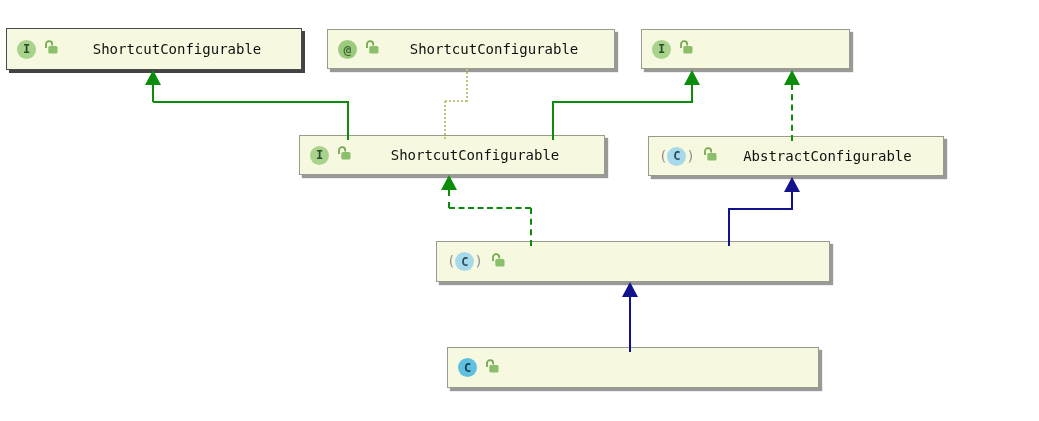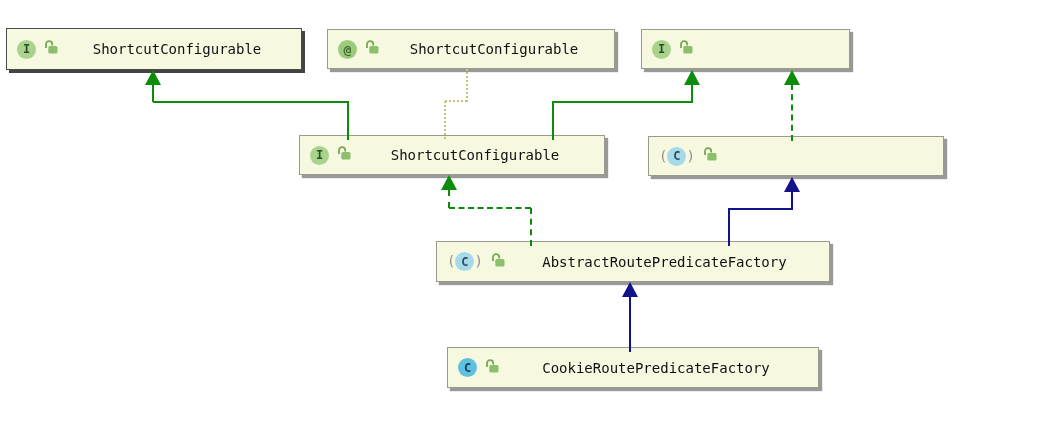--- a/index.html
+++ b/index.html
@@ -121,48 +121,47 @@
       <span class="paren">(</span>
       <span class="badge abscls">C</span>
       <span class="paren">)</span>
     </span>
     <span class="lock">
       <svg width="16" height="16" viewBox="0 0 16 16">
         <path d="M3 9 V5.3 a3.1 3.1 0 0 1 6.2 0 V6.6" fill="none" stroke="#76a94f" stroke-width="1.8"></path>
         <rect x="5.3" y="7" width="9.2" height="7.6" rx="1.6" fill="#8cbf6b"></rect>
       </svg>
     </span>
+    <span class="label">AbstractConfigurable</span>
   </div>
 
   <div class="node" style="left:436px;top:241px;width:394px;height:41px;">
     <span class="iconwrap">
       <span class="paren">(</span>
       <span class="badge abscls">C</span>
       <span class="paren">)</span>
     </span>
     <span class="lock">
       <svg width="16" height="16" viewBox="0 0 16 16">
         <path d="M3 9 V5.3 a3.1 3.1 0 0 1 6.2 0 V6.6" fill="none" stroke="#76a94f" stroke-width="1.8"></path>
         <rect x="5.3" y="7" width="9.2" height="7.6" rx="1.6" fill="#8cbf6b"></rect>
       </svg>
     </span>
-    <span class="label">AbstractRoutePredicateFactory</span>
   </div>
 
   <div class="node" style="left:447px;top:347px;width:372px;height:41px;">
     <span class="iconwrap">
       <span class="badge cls">C</span>
     </span>
     <span class="lock">
       <svg width="16" height="16" viewBox="0 0 16 16">
         <path d="M3 9 V5.3 a3.1 3.1 0 0 1 6.2 0 V6.6" fill="none" stroke="#76a94f" stroke-width="1.8"></path>
         <rect x="5.3" y="7" width="9.2" height="7.6" rx="1.6" fill="#8cbf6b"></rect>
       </svg>
     </span>
-    <span class="label">CookieRoutePredicateFactory</span>
   </div>
 
   <div>
     <div class="seg vg" style="left:347px;top:102px;height:38px;"></div>
     <div class="seg hg" style="left:153px;top:101px;width:196px;"></div>
     <div class="seg vg" style="left:152px;top:84px;height:18px;"></div>
     <div class="arrow green" style="left:145px;top:70px;"></div>
   </div>
 
   <div>

